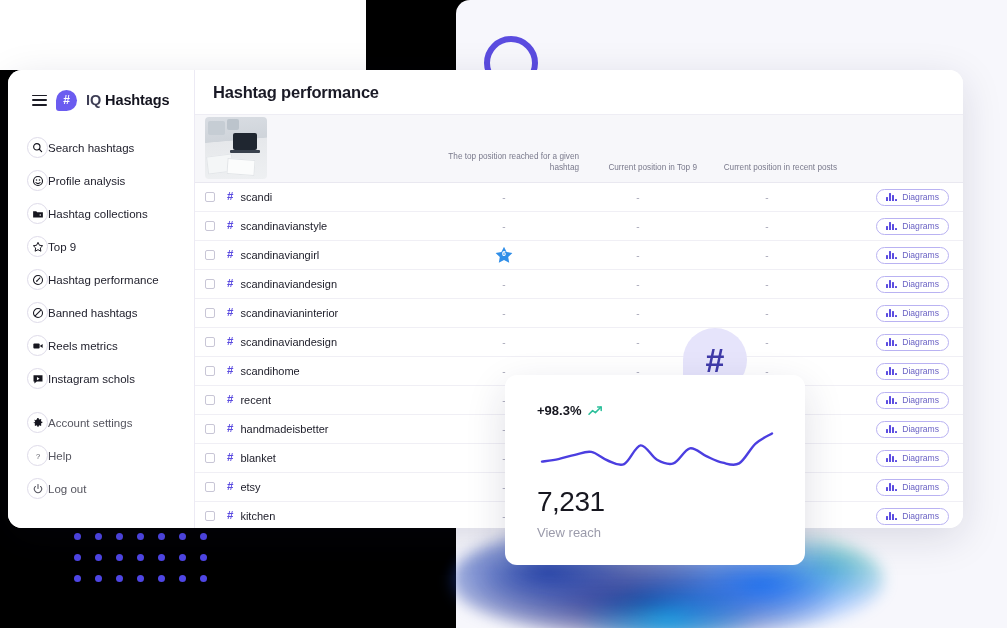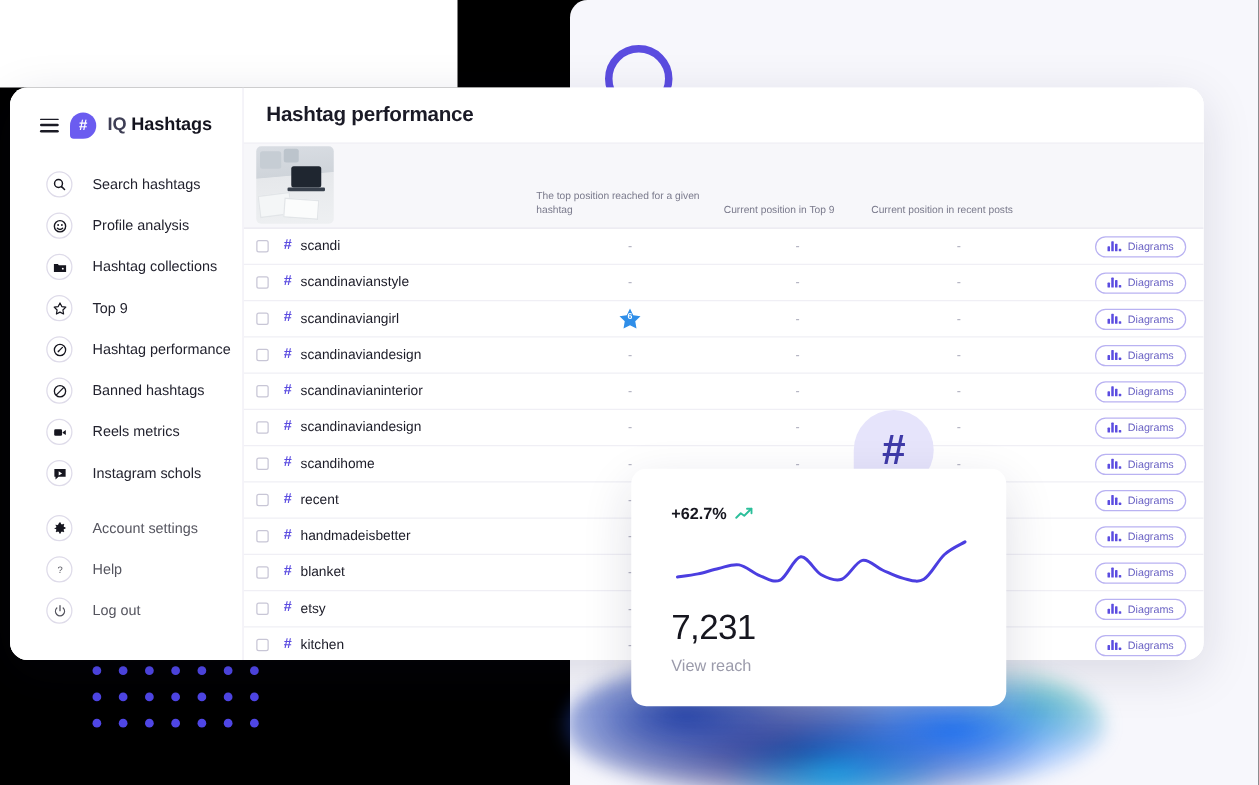--- a/index.html
+++ b/index.html
@@ -73,21 +73,21 @@
   .logo-mark {
     width:21px; height:21px; border-radius:50% 50% 50% 3px; background:#6b5cf0;
     color:#fff; font-size:12px; font-weight:bold; display:flex; align-items:center;
     justify-content:center; line-height:1;
   }
   .brand-text { font-size:14.5px; font-weight:bold; color:#14141f; letter-spacing:-.1px; white-space:nowrap;}
   .brand-text .iq { color:#3e3e55; }
 
   .nav { margin-top:15px; }
   .nav-item {
-    display:flex; align-items:center; gap:16px; height:33px; padding-left:29px;
+    display:flex; align-items:center; gap:0; height:33px; padding-left:19px;
     cursor:pointer;
   }
   .nav-ico {
     width:21px; height:21px; flex:0 0 21px; border:1px solid #dedbe9; border-radius:50%;
     display:flex; align-items:center; justify-content:center; color:#16161f;
   }
   .nav-ico svg { display:block; }
   .nav-label { font-size:11.5px; color:#22222e; white-space:nowrap; }
   .nav-sep { height:11px; }
   .nav-item.muted .nav-label { color:#55555f; }
@@ -115,21 +115,21 @@
   }
   .thumb .laptop { position:absolute; left:28px; top:16px; width:24px; height:17px; background:#1f2630; border-radius:2px; }
   .thumb .laptop:after { content:""; position:absolute; left:-3px; top:17px; width:30px; height:3px; background:#39414d; border-radius:1px;}
   .thumb .w1 { position:absolute; left:3px; top:4px; width:17px; height:14px; background:#c6cdd4; border-radius:2px;}
   .thumb .w2 { position:absolute; left:22px; top:2px; width:12px; height:11px; background:#bcc4cc; border-radius:2px;}
   .thumb .p1 { position:absolute; left:2px; top:38px; width:26px; height:18px; background:#f4f6f7; transform:rotate(-7deg); border:1px solid #e2e5e8;}
   .thumb .p2 { position:absolute; left:22px; top:42px; width:28px; height:16px; background:#fbfcfc; transform:rotate(4deg); border:1px solid #e2e5e8;}
 
   .th-name { flex:1 1 auto; min-width:0; }
   .th-col {
-    font-size:8.2px; color:#7a7a8c; text-align:left; line-height:1.28;
+    font-size:8.2px; color:#7a7a8c; text-align:right; line-height:1.28;
     padding-bottom:9px;
   }
   .th-c1 { width:150px; flex:0 0 150px; }
   .th-c2 { width:118px; flex:0 0 118px; }
   .th-c3 { width:140px; flex:0 0 140px; }
   .th-act { width:112px; flex:0 0 112px; }
 
   .row {
     display:flex; align-items:center; height:29px; padding:0 14px 0 10px;
     border-bottom:1px solid #f0eff5;
@@ -674,21 +674,21 @@
       </div>
     </div>
   </div>
 
   <div class="bubble">
     <b>#</b>
   </div>
 
   <div class="stat-card">
     <div class="stat-top">
-      <div class="stat-pct">+62.7%</div>
+      <div class="stat-pct">+98.3%</div>
       <div class="stat-spark-ico">
         <svg width="16" height="12" viewBox="0 0 16 12" fill="none" stroke="#2bbf9a" stroke-width="1.5" stroke-linecap="round" stroke-linejoin="round">
           <path d="M1 9.2 L4.6 5.6 L7.4 7.6 L13 2"></path>
             <path d="M9.6 2h3.6v3.6"></path>
         </svg>
       </div>
     </div>
     <div class="stat-chart">
       <svg id="spark" width="240" height="46" viewBox="0 0 240 46" preserveAspectRatio="none">
         <path id="sparkpath" fill="none" stroke="#4b3ee0" stroke-width="2.4" stroke-linecap="round" stroke-linejoin="round" d="M5.0 35.6 C7.7 35.2,16.0 34.2,21.4 33.1 C26.9 31.9,32.4 30.0,37.9 28.8 C43.3 27.6,48.8 24.9,54.3 25.9 C59.8 26.8,65.2 32.5,70.7 34.5 C76.2 36.6,81.7 40.6,87.1 38.1 C92.6 35.6,98.1 20.1,103.6 19.4 C109.0 18.7,114.5 30.8,120.0 33.8 C125.5 36.8,131.0 39.3,136.4 37.4 C141.9 35.5,147.4 23.5,152.9 22.3 C158.3 21.1,163.8 27.8,169.3 30.2 C174.8 32.6,180.2 35.5,185.7 36.7 C191.2 37.9,196.7 40.6,202.1 37.4 C207.6 34.2,213.1 22.6,218.6 17.6 C224.0 12.6,232.3 9.2,235.0 7.5"></path>

